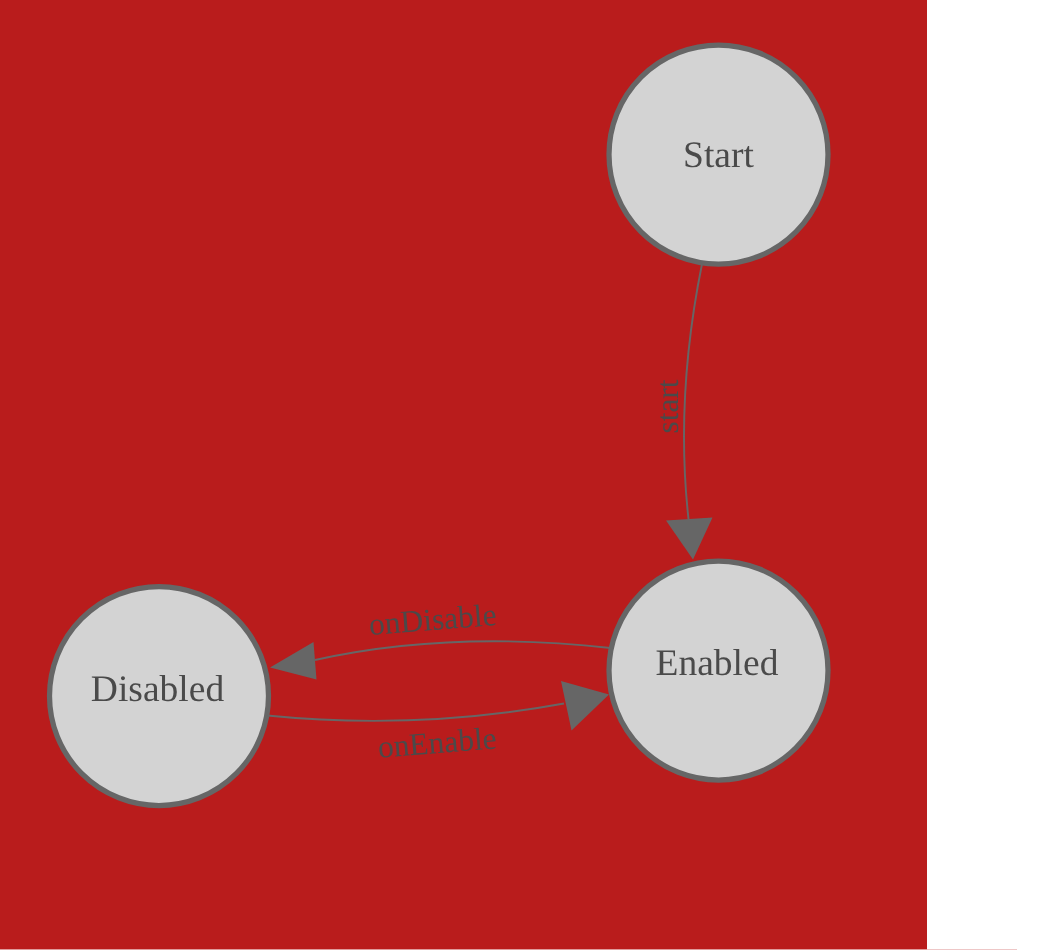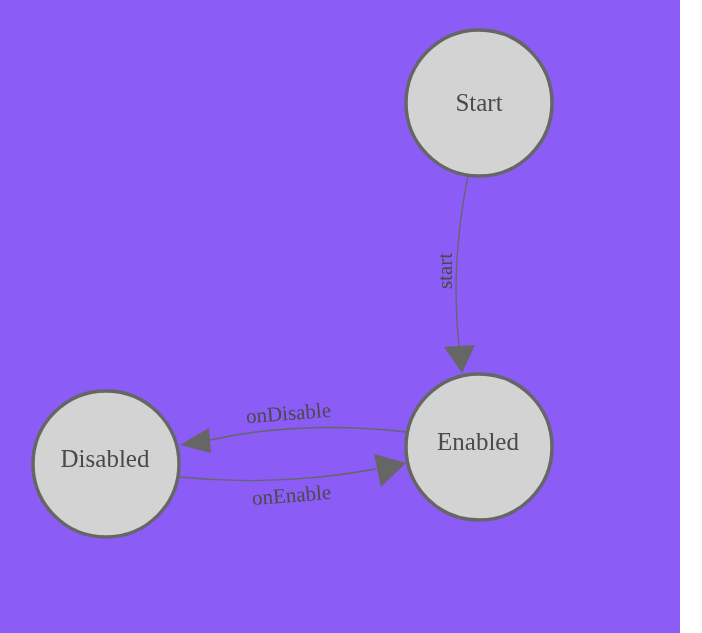--- a/index.html
+++ b/index.html
@@ -2,23 +2,23 @@
 <html><head>
 <meta charset="utf-8">
 <style>
   html, body {
     margin: 0;
     padding: 0;
     background: #ffffff;
   }
   .canvas {
     position: relative;
-    width: 680px;
+    width: 618px;
     height: 633px;
-    background: #8b5cf6;
+    background: #b91c1c;
     overflow: hidden;
   }
   svg {
     display: block;
   }
   .node-circle {
     stroke-width: 3.5px;
   }
   .edge-line {
     fill: none;

